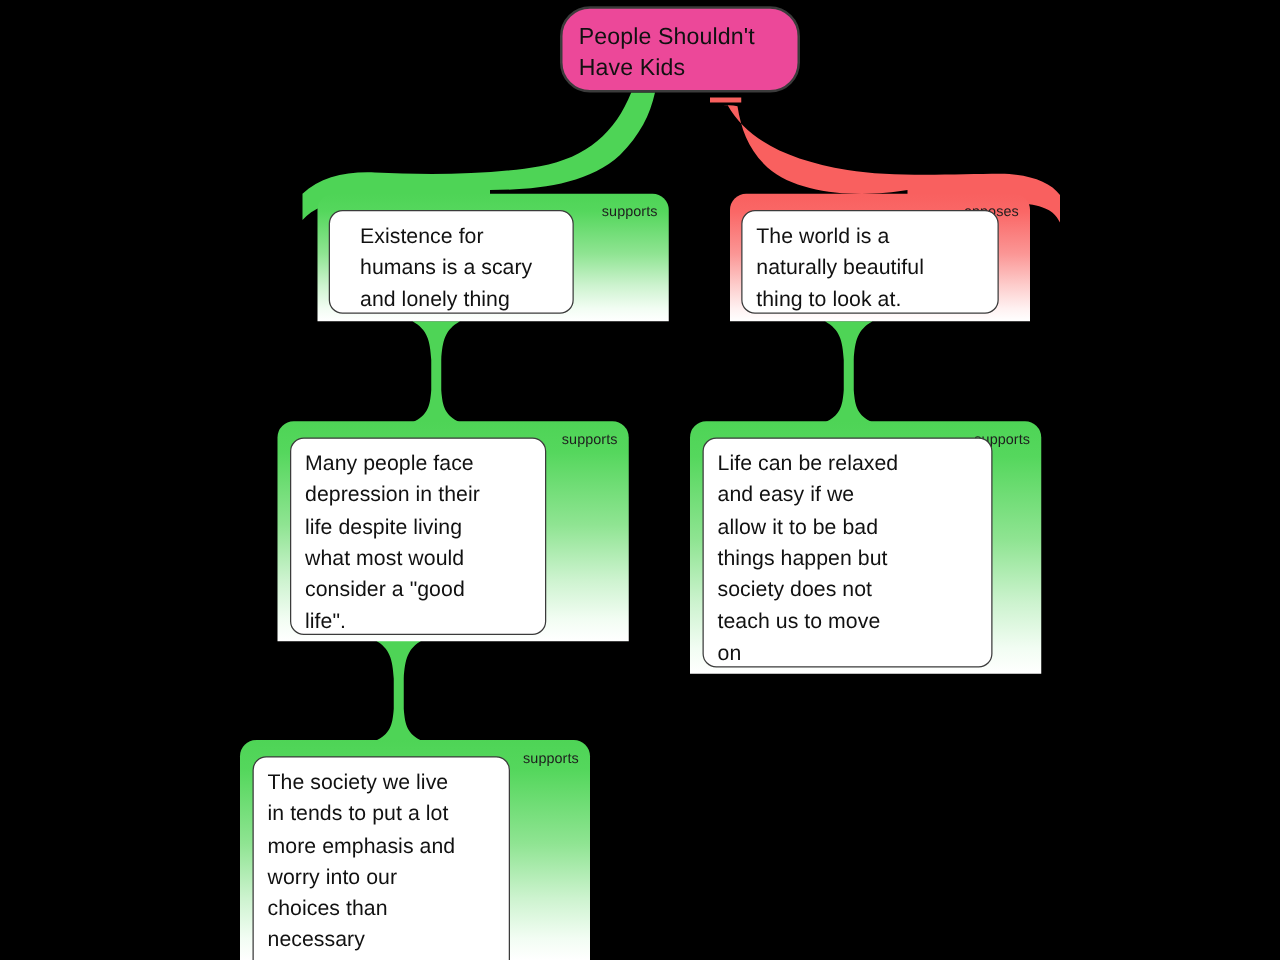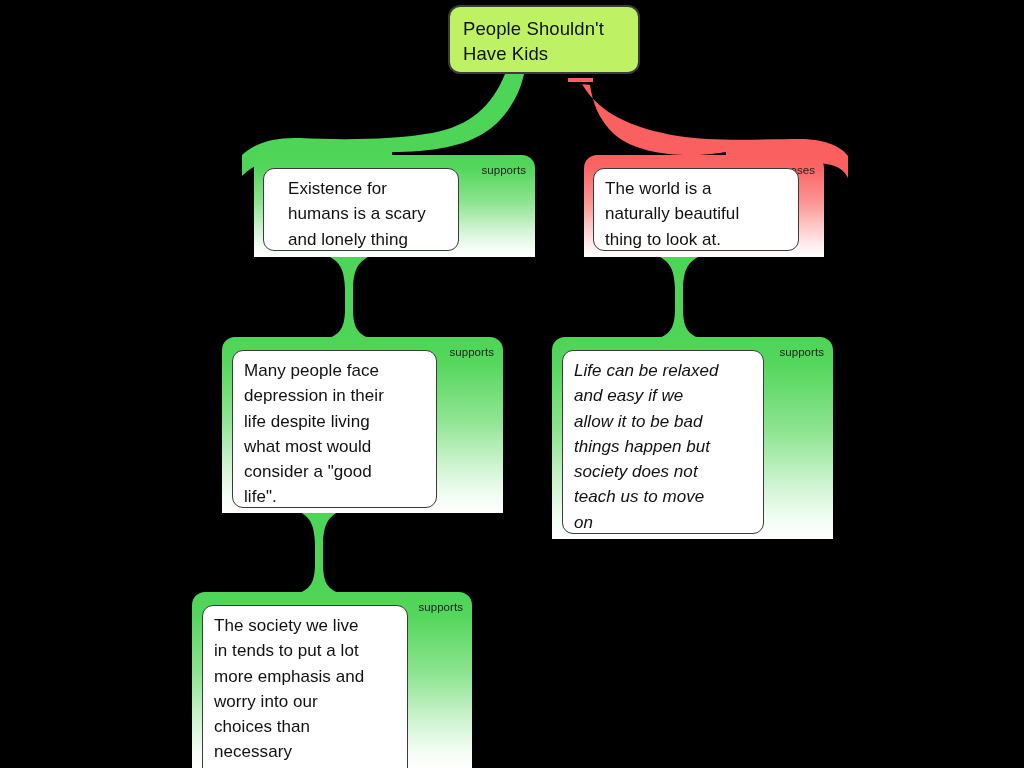--- a/index.html
+++ b/index.html
@@ -28,23 +28,23 @@
     position: absolute;
     left: 0; top: 0;
     width: 1024px;
     height: 768px;
     pointer-events: none;
   }
 
   
   .root-node {
     position: absolute;
-    background: #bef264;
+    background: #ec4899;
     border: 2px solid #3b3b3b;
-    border-radius: 12px;
+    border-radius: 24px;
     box-sizing: border-box;
     padding: 9px 14px 9px 13px;
   }
   .root-text {
     font-size: 18.5px;
     line-height: 25px;
     color: #111111;
     white-space: pre-line;
     letter-spacing: 0.1px;
   }
@@ -182,21 +182,21 @@
 depression in their
 life despite living
 what most would
 consider a "good
 life".</div>
     </div>
   </div>
 
   <div class="arg-node pro" style="left:537px; top:337px; width:281px; height:202px;">
     <div class="arg-label">supports</div>
-    <div class="arg-card" style="left:10px; top:13px; width:202px; height:184px;font-style:italic;">
+    <div class="arg-card" style="left:10px; top:13px; width:232px; height:184px;">
       <div class="arg-text">Life can be relaxed
 and easy if we
 allow it to be bad
 things happen but
 society does not
 teach us to move
 on</div>
     </div>
   </div>
 

